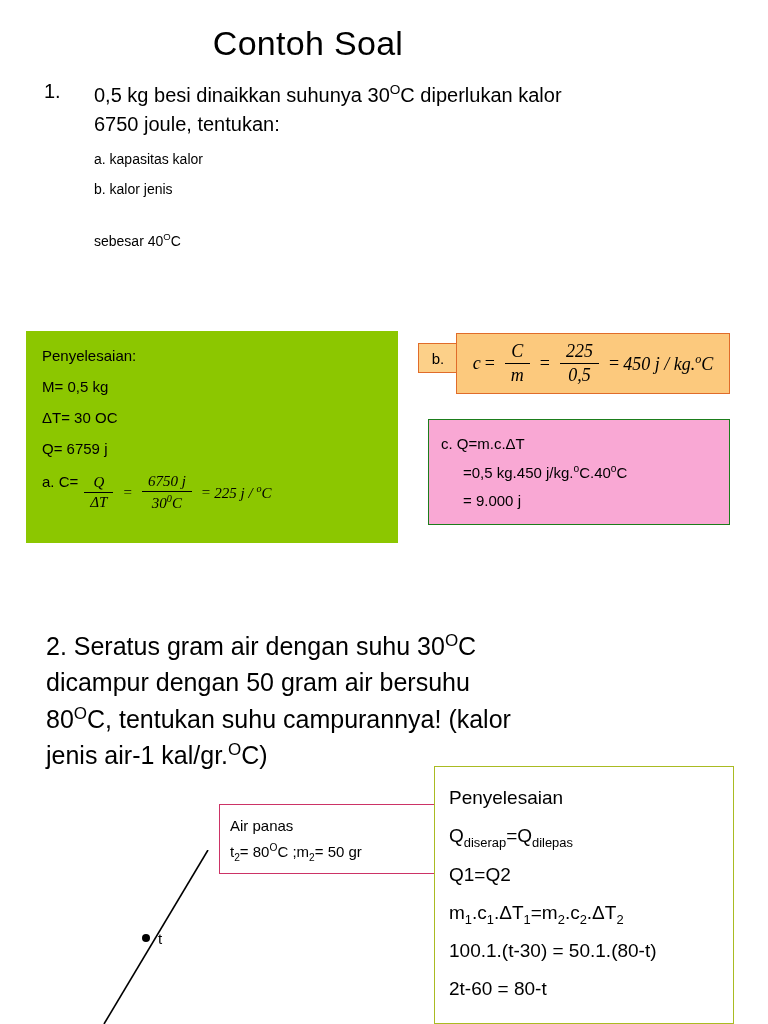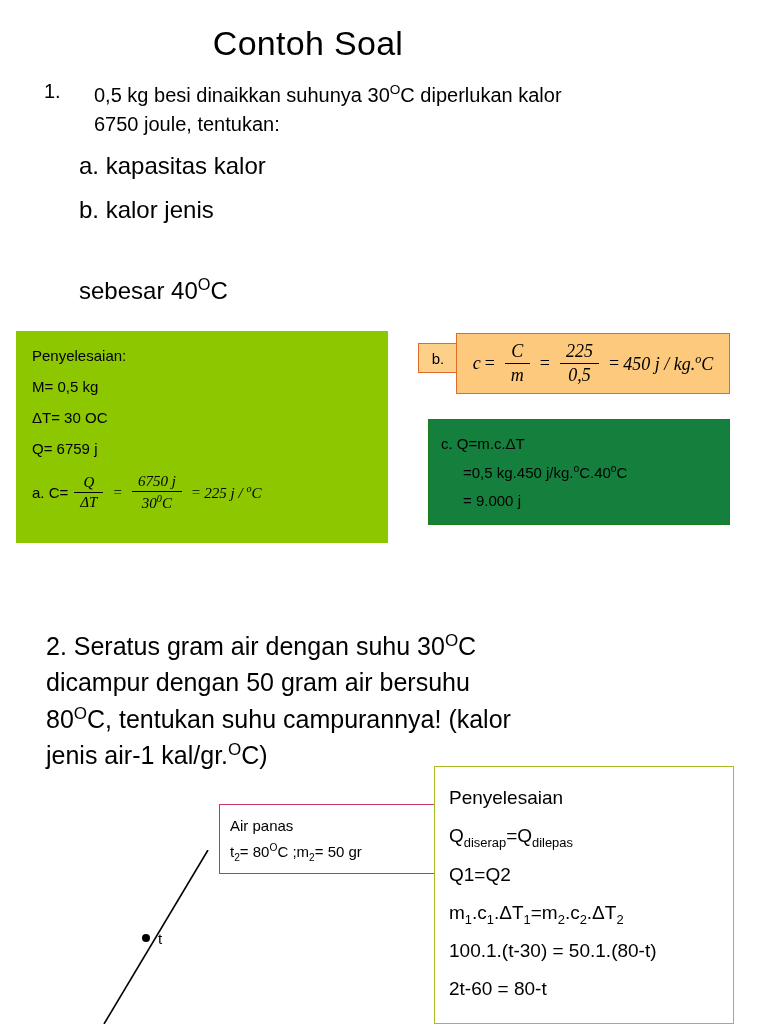--- a/index.html
+++ b/index.html
@@ -20,36 +20,36 @@
     font-size: 34px;
     font-weight: normal;
     letter-spacing: 0.3px;
   }
 
   
   .q1 { position: absolute; top: 80px; left: 44px; width: 680px; }
   .q1-row { display: flex; align-items: flex-start; }
   .q1-num { width: 50px; font-size: 20px; flex: none; }
   .q1-body { font-size: 20px; line-height: 1.45; }
-  .q1-sub { font-size: 24px; line-height: 1.45; margin-left: 35px; margin-top: 10px; }
+  .q1-sub { font-size: 14px; line-height: 1.45; margin-left: 50px; margin-top: 10px; }
   sup.o { font-size: 0.68em; vertical-align: super; }
   sub.s { font-size: 0.68em; vertical-align: sub; }
 
   
   .sol-green {
     position: absolute;
-    left: 16px; top: 331px;
+    left: 26px; top: 331px;
     width: 372px; height: 212px;
     background: #8cc700;
     padding: 16px 14px 0 16px;
     font-size: 15px;
     color: #000;
   }
   .sol-green div { margin-bottom: 14px; }
-  .sol-green .rowA { display: flex; align-items: center; margin-top: 16px; }
+  .sol-green .rowA { display: flex; margin-top: 16px; }
 
   
   .frac {
     display: inline-flex;
     flex-direction: column;
     text-align: center;
     vertical-align: middle;
     margin: 0 6px;
     font-family: "Liberation Serif", serif;
     font-style: italic;
@@ -82,21 +82,21 @@
     border: 1.5px solid #e06c2a;
     display: flex; align-items: center; justify-content: center;
     font-size: 18px;
   }
 
   
   .sol-c {
     position: absolute;
     left: 428px; top: 419px;
     width: 302px; height: 106px;
-    background: #15803d;
+    background: #f9a8d4;
     border: 1.5px solid #1b7d1b;
     padding: 10px 12px;
     font-size: 15px;
     line-height: 1.9;
   }
   .sol-c .indent { padding-left: 22px; }
 
   
   .q2 {
     position: absolute;

